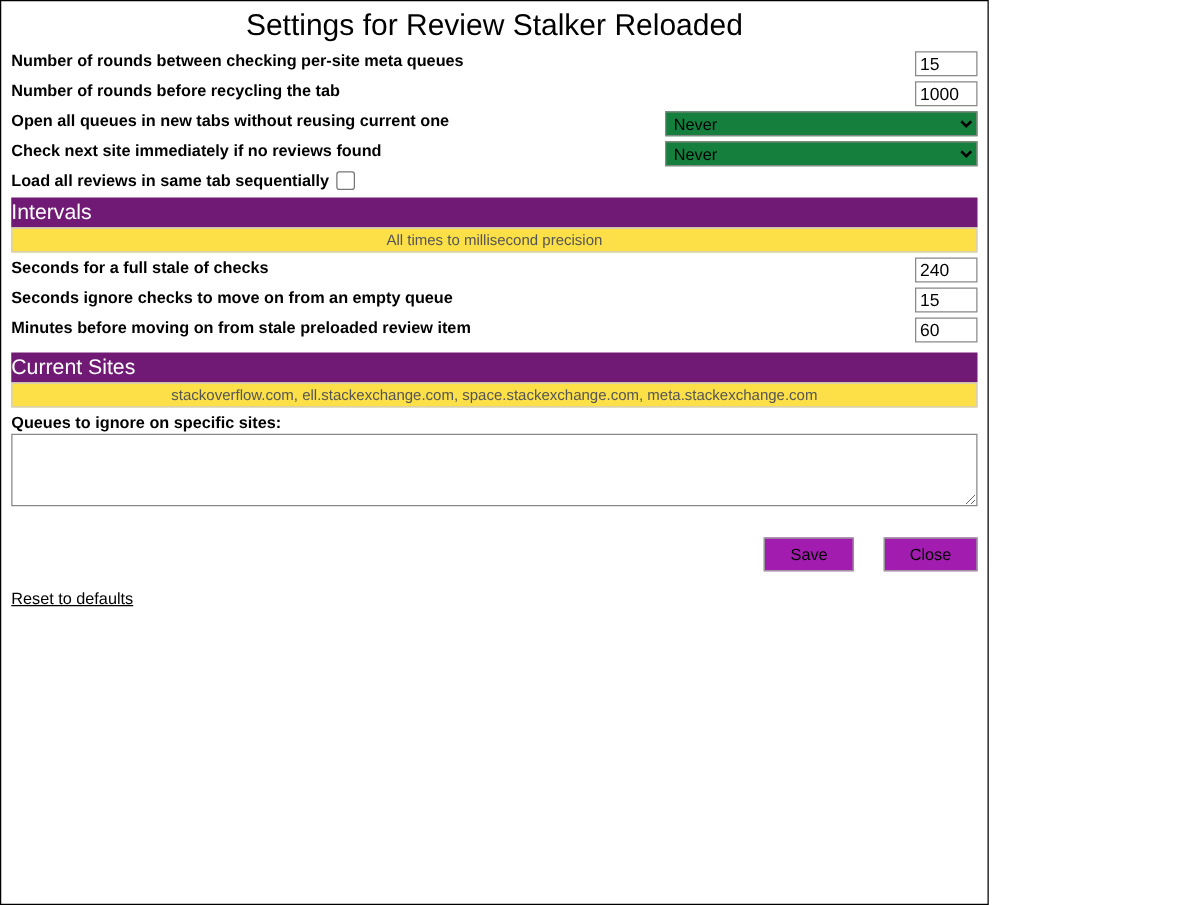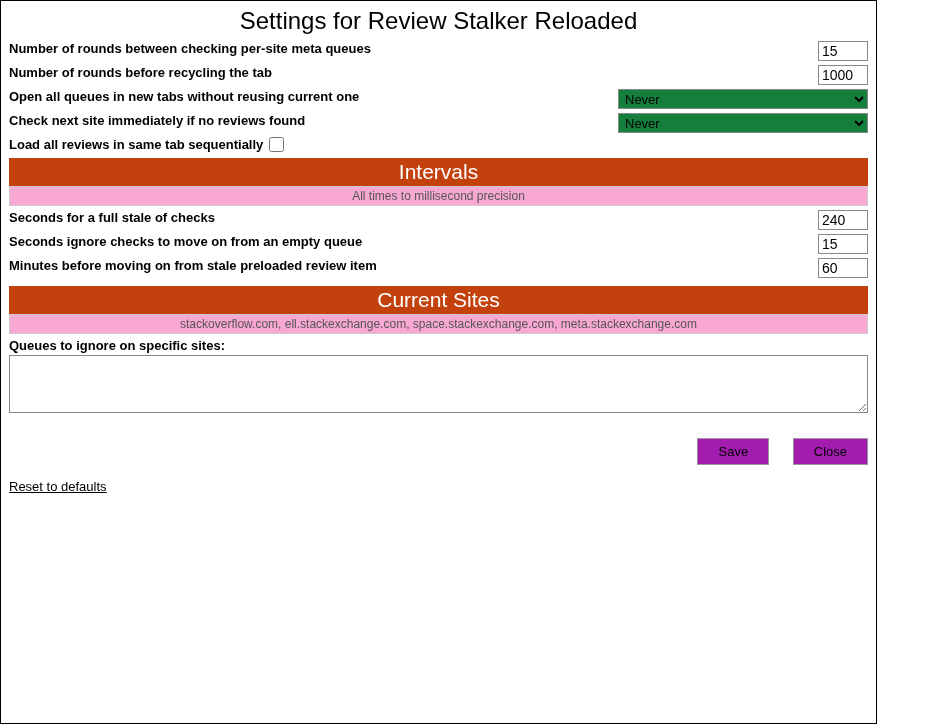--- a/index.html
+++ b/index.html
@@ -7,21 +7,21 @@
       margin: 0;
       padding: 0;
     }
     body {
       font-family: Arial, Helvetica, sans-serif;
       font-size: 13px;
       color: #000;
       background: #fff;
     }
     .container {
-      width: 877px;
+      width: 791px;
       height: 724px;
       border: 1px solid #000;
       padding: 6px 8px;
       position: relative;
     }
     .title {
       text-align: center;
       font-size: 24px;
       font-weight: normal;
       margin-bottom: 6px;
@@ -53,29 +53,28 @@
       font-family: Arial, Helvetica, sans-serif;
       padding: 0 2px;
     }
     .checkbox-input {
       width: 15px;
       height: 15px;
       margin-left: 6px;
       vertical-align: middle;
     }
     .section-header {
-      background: #c2410c;
+      background: #701a75;
       color: #fff;
-      text-align: center;
-      font-size: 21px;
+      font-size: 17px;
       padding: 2px 0;
       margin-top: 6px;
     }
     .section-sub {
-      background: #f9a8d4;
+      background: #fde047;
       color: #555;
       text-align: center;
       font-size: 12px;
       padding: 2px 0;
       border: 1px solid #ccc;
       margin-bottom: 4px;
     }
     .ignore-label {
       font-weight: bold;
       font-size: 13px;

